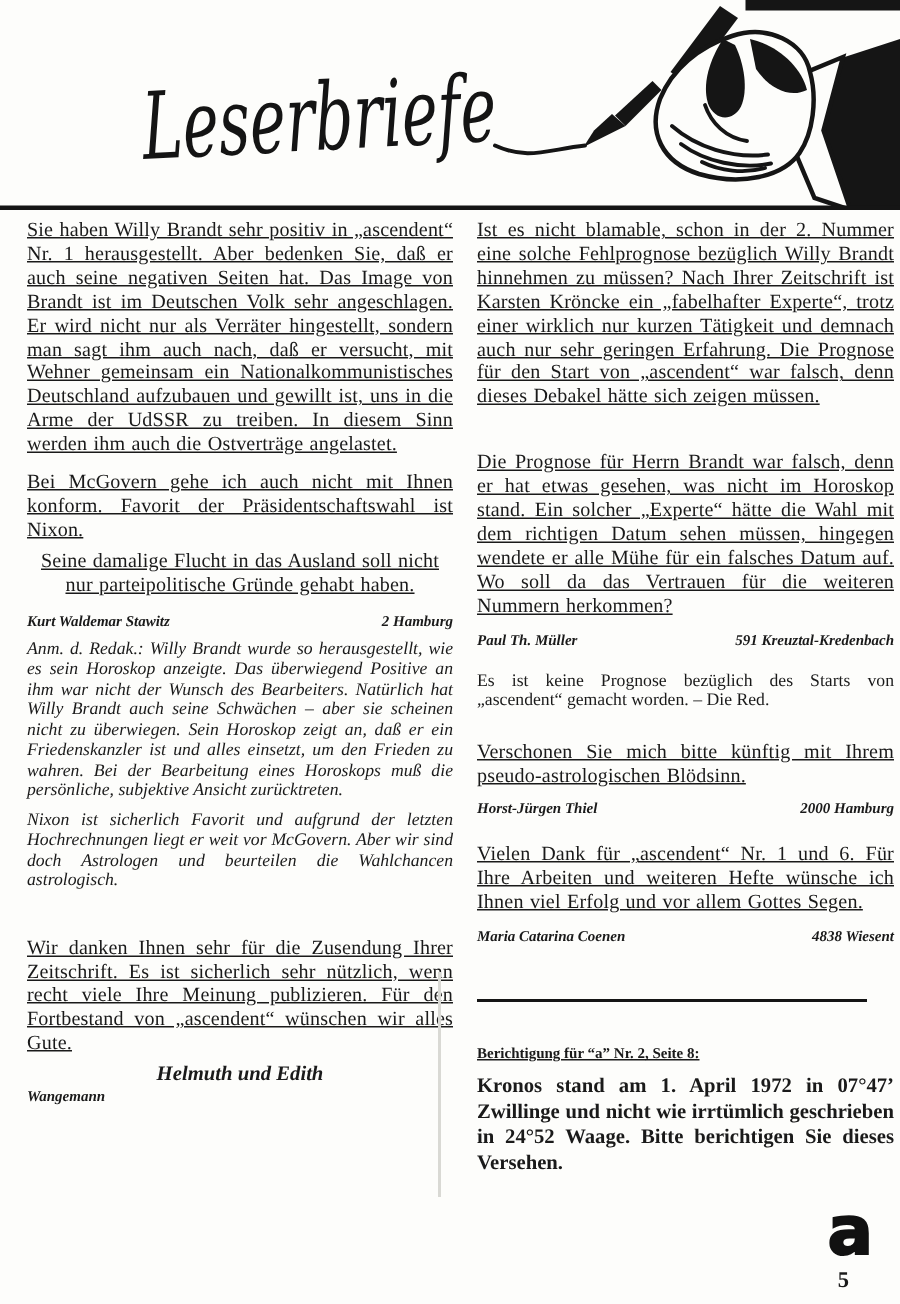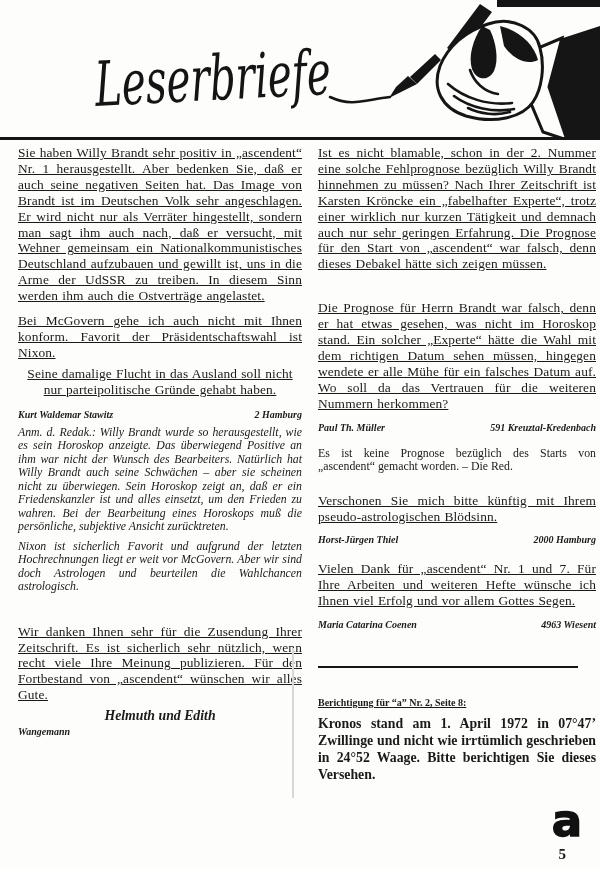--- a/index.html
+++ b/index.html
@@ -168,24 +168,24 @@
     </div>
 
     <p class="note-text m11">Es ist keine Prognose bezüglich des Starts von „ascendent“ gemacht worden. – Die Red.</p>
 
     <p class="body-text m25">Verschonen Sie mich bitte künftig mit Ihrem pseudo-astrologischen Blödsinn.</p>
     <div class="sig-row m8">
       <span>Horst-Jürgen Thiel</span>
       <span>2000 Hamburg</span>
     </div>
 
-    <p class="body-text m13">Vielen Dank für „ascendent“ Nr. 1 und 7. Für Ihre Arbeiten und weiteren Hefte wünsche ich Ihnen viel Erfolg und vor allem Gottes Segen.</p>
+    <p class="body-text m13">Vielen Dank für „ascendent“ Nr. 1 und 6. Für Ihre Arbeiten und weiteren Hefte wünsche ich Ihnen viel Erfolg und vor allem Gottes Segen.</p>
     <div class="sig-row m8">
       <span>Maria Catarina Coenen</span>
-      <span>4963 Wiesent</span>
+      <span>4838 Wiesent</span>
     </div>
 
     <div class="divider m33"></div>
 
     <p class="correction-heading m26">Berichtigung für “a” Nr. 2, Seite 8:</p>
     <p class="correction-body m5">Kronos stand am 1. April 1972 in 07°47’ Zwillinge und nicht wie irrtümlich geschrieben in 24°52 Waage. Bitte berichtigen Sie dieses Versehen.</p>
   </div>
 
   <div class="artifact"></div>
   <div class="logo-a">a</div>

